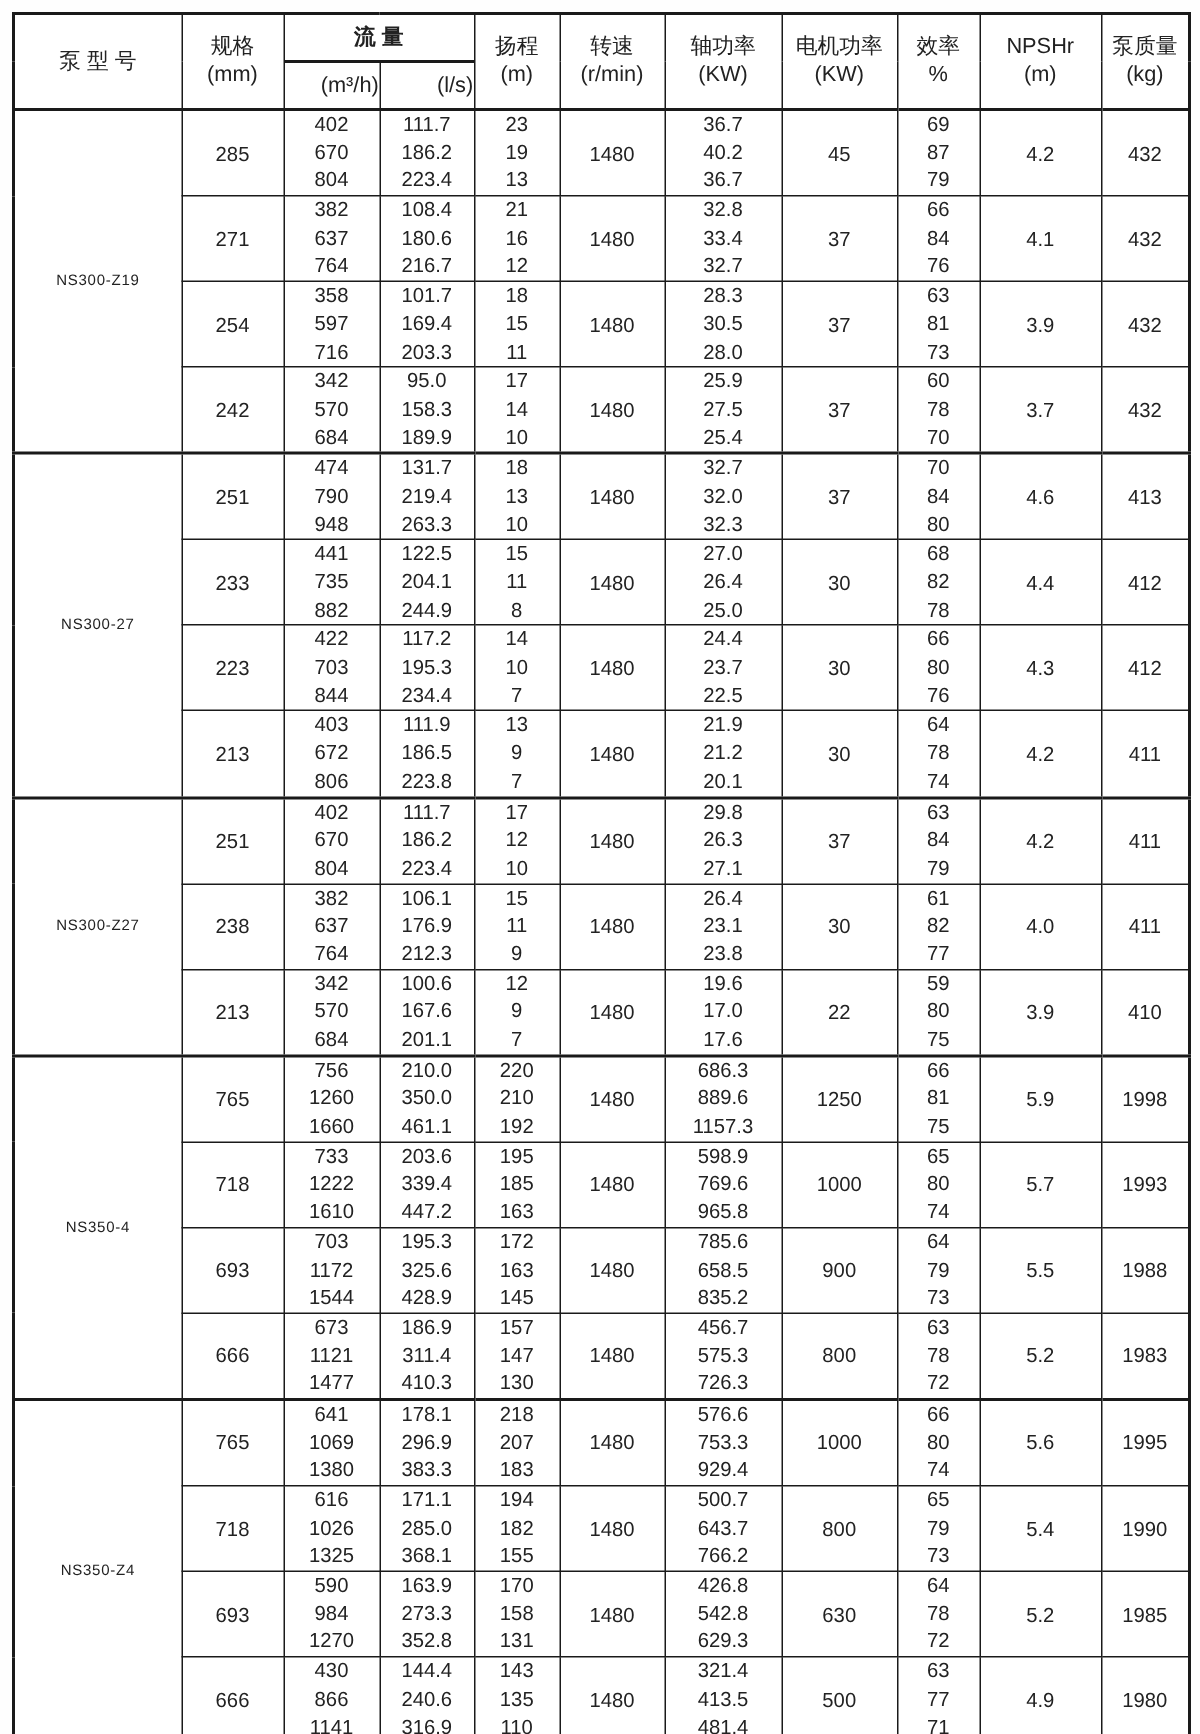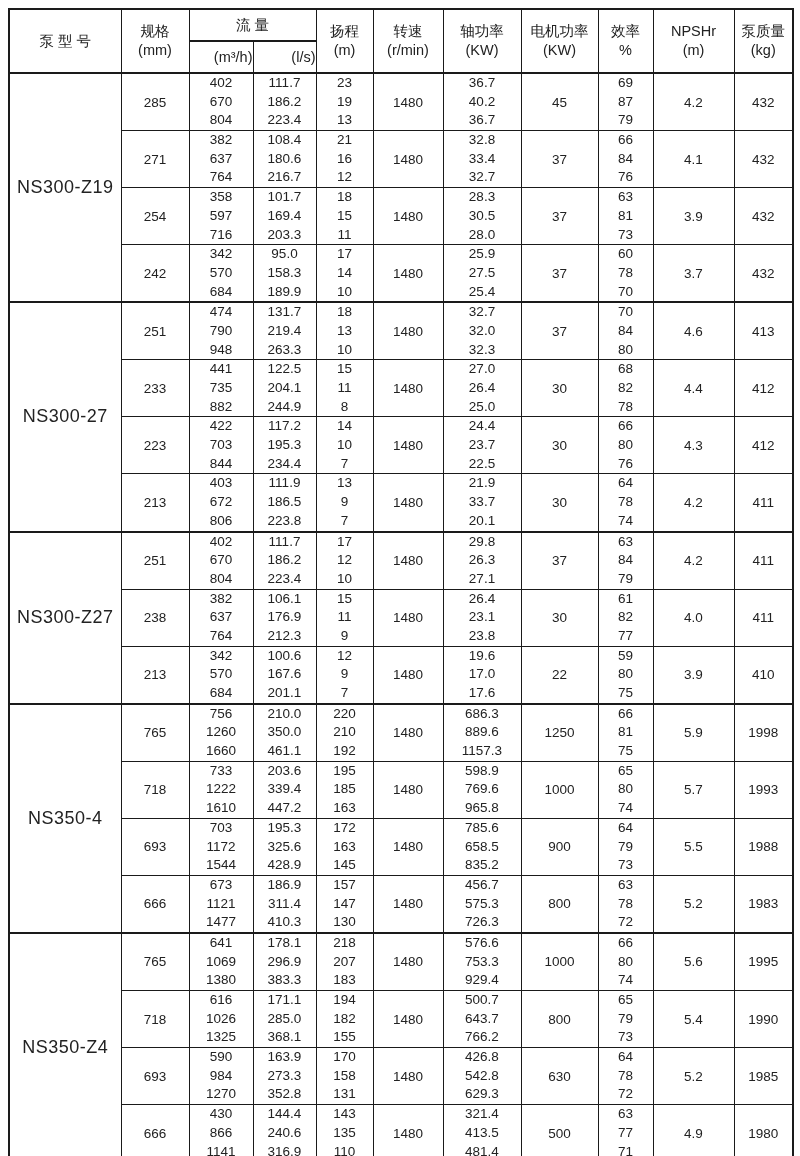--- a/index.html
+++ b/index.html
@@ -34,29 +34,29 @@
     font-weight: normal;
     background: #fff;
   }
   thead th {
     font-size: 14.5px;
     line-height: 19px;
     color: #222;
   }
   thead tr.h-top th { height: 30px; }
   thead tr.h-sub th { height: 30px; text-align: right; }
-  thead th.flow-span { border-bottom-width: 2px; }
+  thead th.flow-span { border-bottom-width: 2px; font-weight: bold; }
   thead tr:last-child th, thead th[rowspan] { border-bottom-width: 2px; }
   tbody tr { height: 56.7px; }
   tbody td {
     font-size: 13.5px;
     color: #222;
   }
   td.model {
-    font-size: 18px;
+    font-size: 10px;
     letter-spacing: 0.5px;
   }
   .stack {
     display: flex;
     flex-direction: column;
     justify-content: center;
     height: 100%;
   }
   .stack .line {
     line-height: 18.7px;
@@ -442,21 +442,21 @@
             <div class="stack">
               <div class="line">13</div>
               <div class="line">9</div>
               <div class="line">7</div>
             </div>
           </td>
           <td>1480</td>
           <td>
             <div class="stack">
               <div class="line">21.9</div>
-              <div class="line">33.7</div>
+              <div class="line">21.2</div>
               <div class="line">20.1</div>
             </div>
           </td>
           <td>30</td>
           <td>
             <div class="stack">
               <div class="line">64</div>
               <div class="line">78</div>
               <div class="line">74</div>
             </div>

